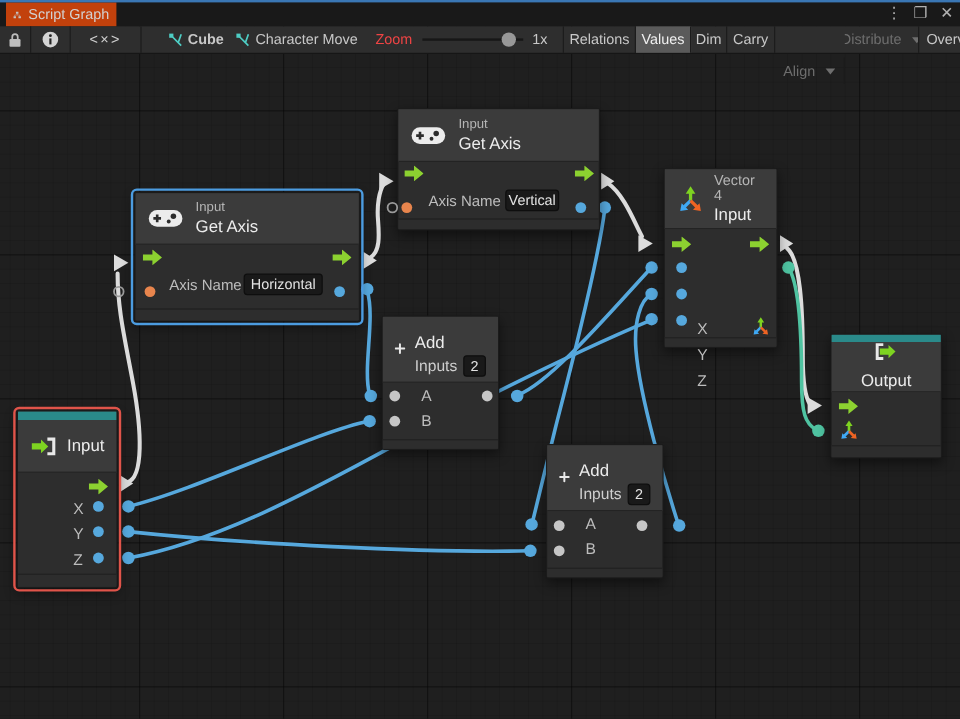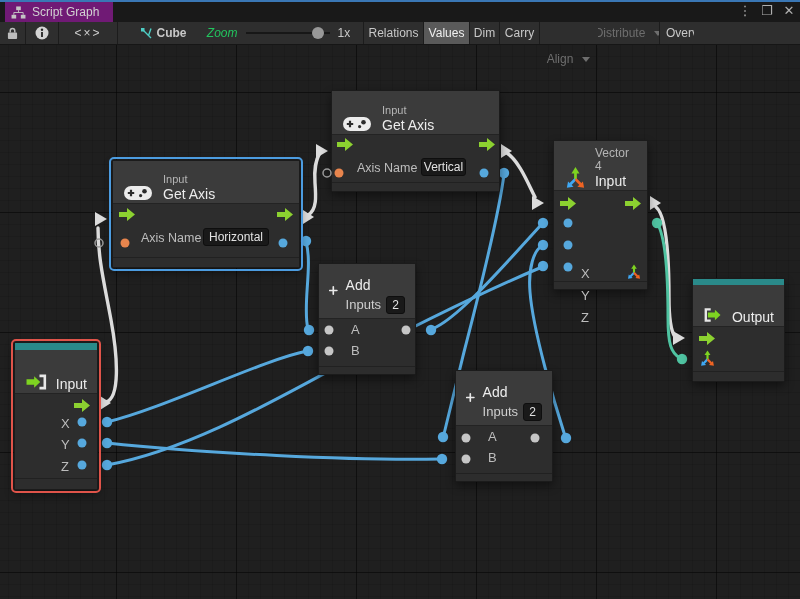--- a/index.html
+++ b/index.html
@@ -18,36 +18,36 @@
     background-position:116px 0, 0 92px, 8px 0, 0 8px; }
   svg.layer { position:absolute; left:0; top:0; pointer-events:none; }
   #wires { z-index:2; } #ports { z-index:4; }
 
   
   .node { position:absolute; z-index:3; background:#2d2d2d; border:1px solid #1b1b1b;
     border-radius:2px; box-shadow:0 4px 10px rgba(0,0,0,.45); }
   .node.selected { outline:2px solid #4c9ce0; outline-offset:1px; }
   .node.error    { outline:2px solid #e0544a; outline-offset:1px; }
   .accent { height:7px; background:#2a8a8a; }
-  .hdr { display:flex; align-items:flex-end; gap:10px; background:#3b3b3b;
+  .hdr { display:flex; align-items:center; gap:10px; background:#3b3b3b;
     border-bottom:1px solid #232323; padding:0 10px; }
   .kind  { font-size:11px; color:#b5b5b5; line-height:13px; }
   .title { font-size:14px; color:#ececec; line-height:17px; }
   .body { position:relative; }
   .ftr { position:absolute; left:0; right:0; bottom:0; border-top:1px solid #212121; background:#2d2d2d; }
   .abs { position:absolute; }
   .plabel { font-size:13px; color:#bdbdbd; line-height:14px; }
   .field { background:#191919; border:1px solid #0e0e0e; border-radius:3px;
     color:#e2e2e2; font-size:12px; text-align:center; line-height:16px; }
   .flowarrow { width:16px; height:13px; display:block; }
 
   
   #accentline { position:absolute; left:0; top:0; width:800px; height:2px; background:#3a77b5; z-index:12; }
   #tabbar { position:absolute; left:0; top:0; width:800px; height:22px; background:#191919; z-index:10; }
-  #tab { position:absolute; left:5px; top:2px; height:20px; width:108px; background:#701a75;
+  #tab { position:absolute; left:5px; top:2px; height:20px; width:92px; background:#c2410c;
     display:flex; align-items:center; gap:6px; padding:0 6px; }
   #tab span.t { font-size:12px; color:#d2d2d2; white-space:nowrap; }
   #wincontrols { position:absolute; right:4px; top:2px; height:18px; display:flex; gap:8px; z-index:11; }
   #wincontrols span { color:#b0b0b0; font-size:13px; line-height:18px; width:14px; text-align:center; cursor:default; }
   #toolbar { position:absolute; left:0; top:22px; width:800px; height:23px; background:#2e2e2e;
     border-bottom:1px solid #161616; display:flex; z-index:10; }
   .seg { height:100%; display:flex; align-items:center; justify-content:center; gap:5px;
     border-right:1px solid #1c1c1c; color:#c8c8c8; font-size:12px; white-space:nowrap; overflow:hidden; }
   .seg.nob { border-right:none; }
   .seg.active { background:#5a5a5a; color:#f0f0f0; }
@@ -250,21 +250,21 @@
         </svg>
       <span class="plabel abs" style="left:46px;top:23px;">X</span>
       <span class="plabel abs" style="left:46px;top:44px;">Y</span>
       <span class="plabel abs" style="left:46px;top:66px;">Z</span>
     </div>
     <div class="ftr" style="height:11px;"></div>
   </div>
 
   <div class="node" style="left:692px;top:278px;width:93px;height:104px;">
     <div class="accent" style="height:6px;"></div>
-    <div class="hdr" style="height:42px;gap:8px;">
+    <div class="hdr" style="height:42px;gap:8px;flex-direction:column;">
       <svg width="28" height="22" viewBox="0 0 30 22">
         <path d="M11 3 H4 V19 H11" stroke="#e8e8e8" stroke-width="3.4" fill="none"></path>
         <polygon points="7,7.5 17,7.5 17,3.5 25,11 17,18.5 17,14.5 7,14.5" fill="#7ed321"></polygon>
       </svg>
       <div class="title">Output</div>
     </div>
     <div class="body" style="height:46px;">
       <svg class="flowarrow abs" style="left:6px;top:5px;" viewBox="0 0 16 13">
         <polygon points="0,4 8,4 8,0 16,6.5 8,13 8,9 0,9" fill="#8cd130"></polygon>
         </svg>
@@ -339,22 +339,29 @@
       <span>&lt;×&gt;</span>
     </div>
     <div class="seg nob" style="width:14px;"></div>
     <div class="seg nob" style="width:62px;font-weight:bold;">
       <svg width="12" height="12" viewBox="0 0 12 12">
         <path d="M3 3 L8.5 8.5 M11 1.5 L8.5 8.5 M8.5 8.5 L11 11" stroke="#4ecdc4" stroke-width="1.4" fill="none"></path>
         <rect x="1" y="1" width="3.5" height="3.5" fill="#4ecdc4"></rect>
       </svg>
       <span>Cube</span>
     </div>
+    <div class="seg nob" style="width:106px;">
+      <svg width="12" height="12" viewBox="0 0 12 12">
+        <path d="M3 3 L8.5 8.5 M11 1.5 L8.5 8.5 M8.5 8.5 L11 11" stroke="#4ecdc4" stroke-width="1.4" fill="none"></path>
+        <rect x="1" y="1" width="3.5" height="3.5" fill="#4ecdc4"></rect>
+      </svg>
+      <span>Character Move</span>
+    </div>
     <div class="seg" style="width:170px;gap:8px;">
-      <span style="color:#22c55e;font-style:italic;">Zoom</span>
+      <span style="color:#ef4444;">Zoom</span>
       <span class="track">
         <span class="knob" id="zoomknob" style="left: 66px;"></span>
       </span>
       <span>1x</span>
     </div>
     <div class="seg" style="width:60px;">
       <span>Relations</span>
     </div>
     <div class="seg active" style="width:46px;">
       <span>Values</span>

